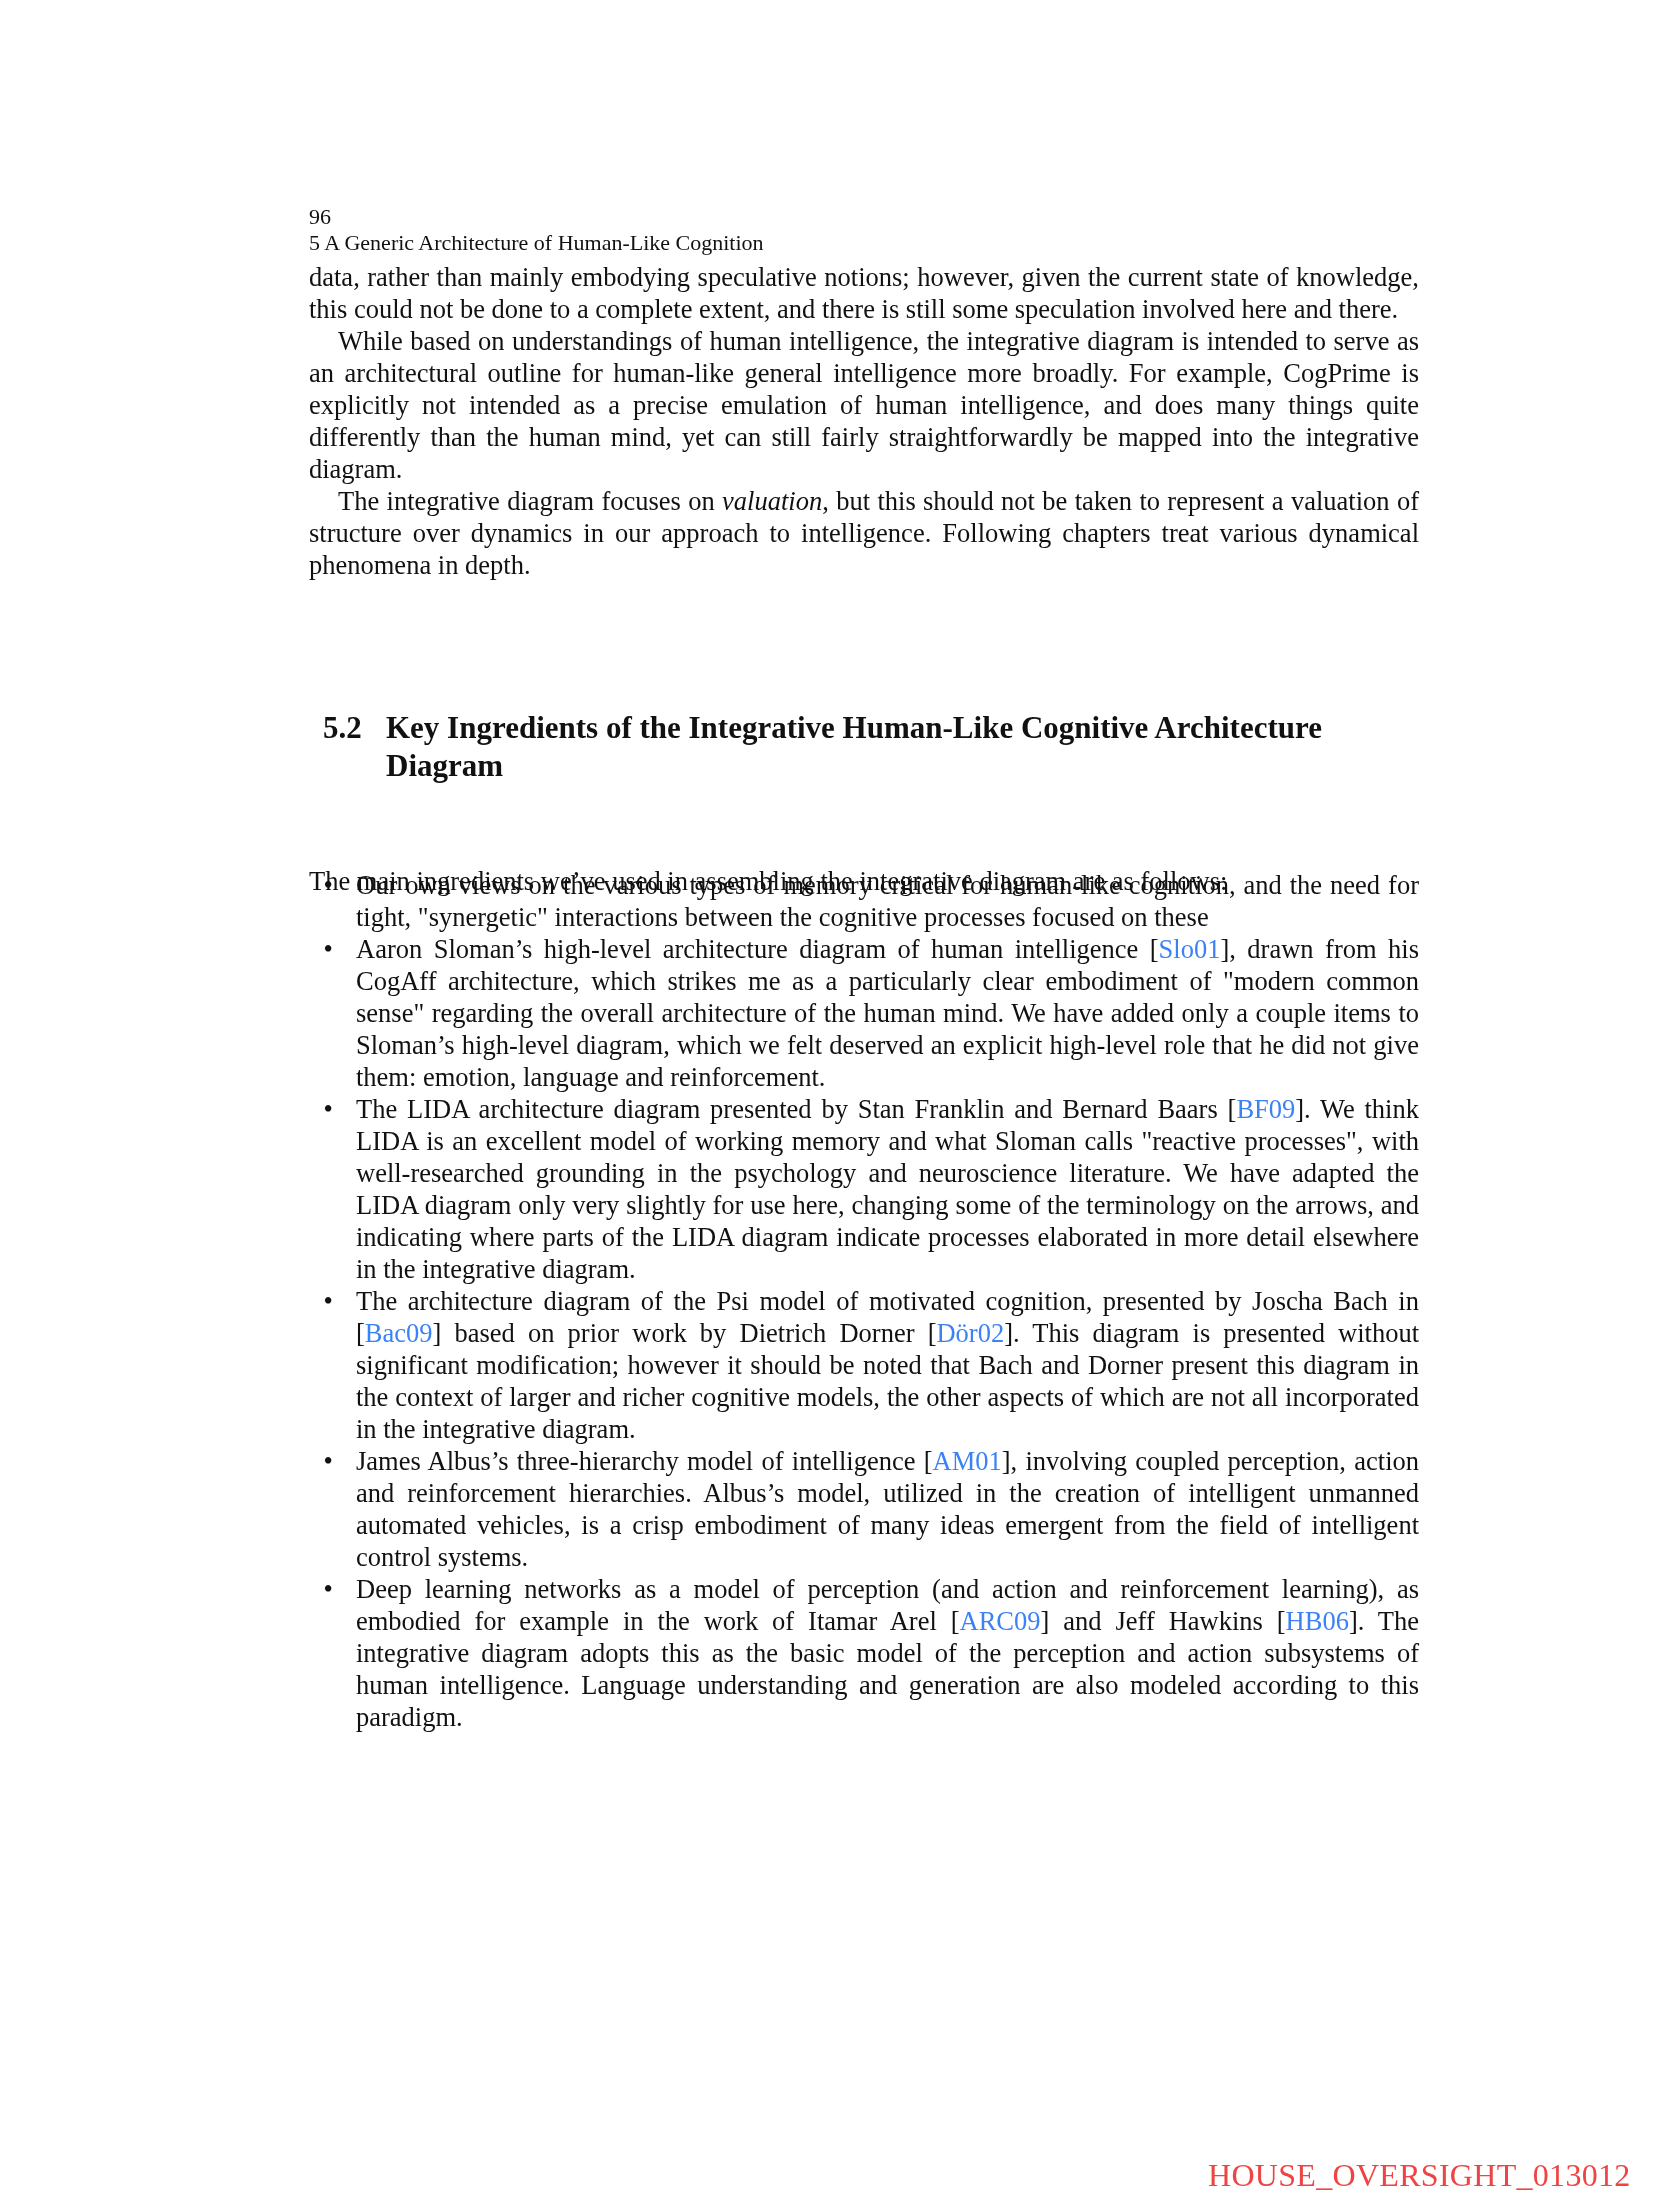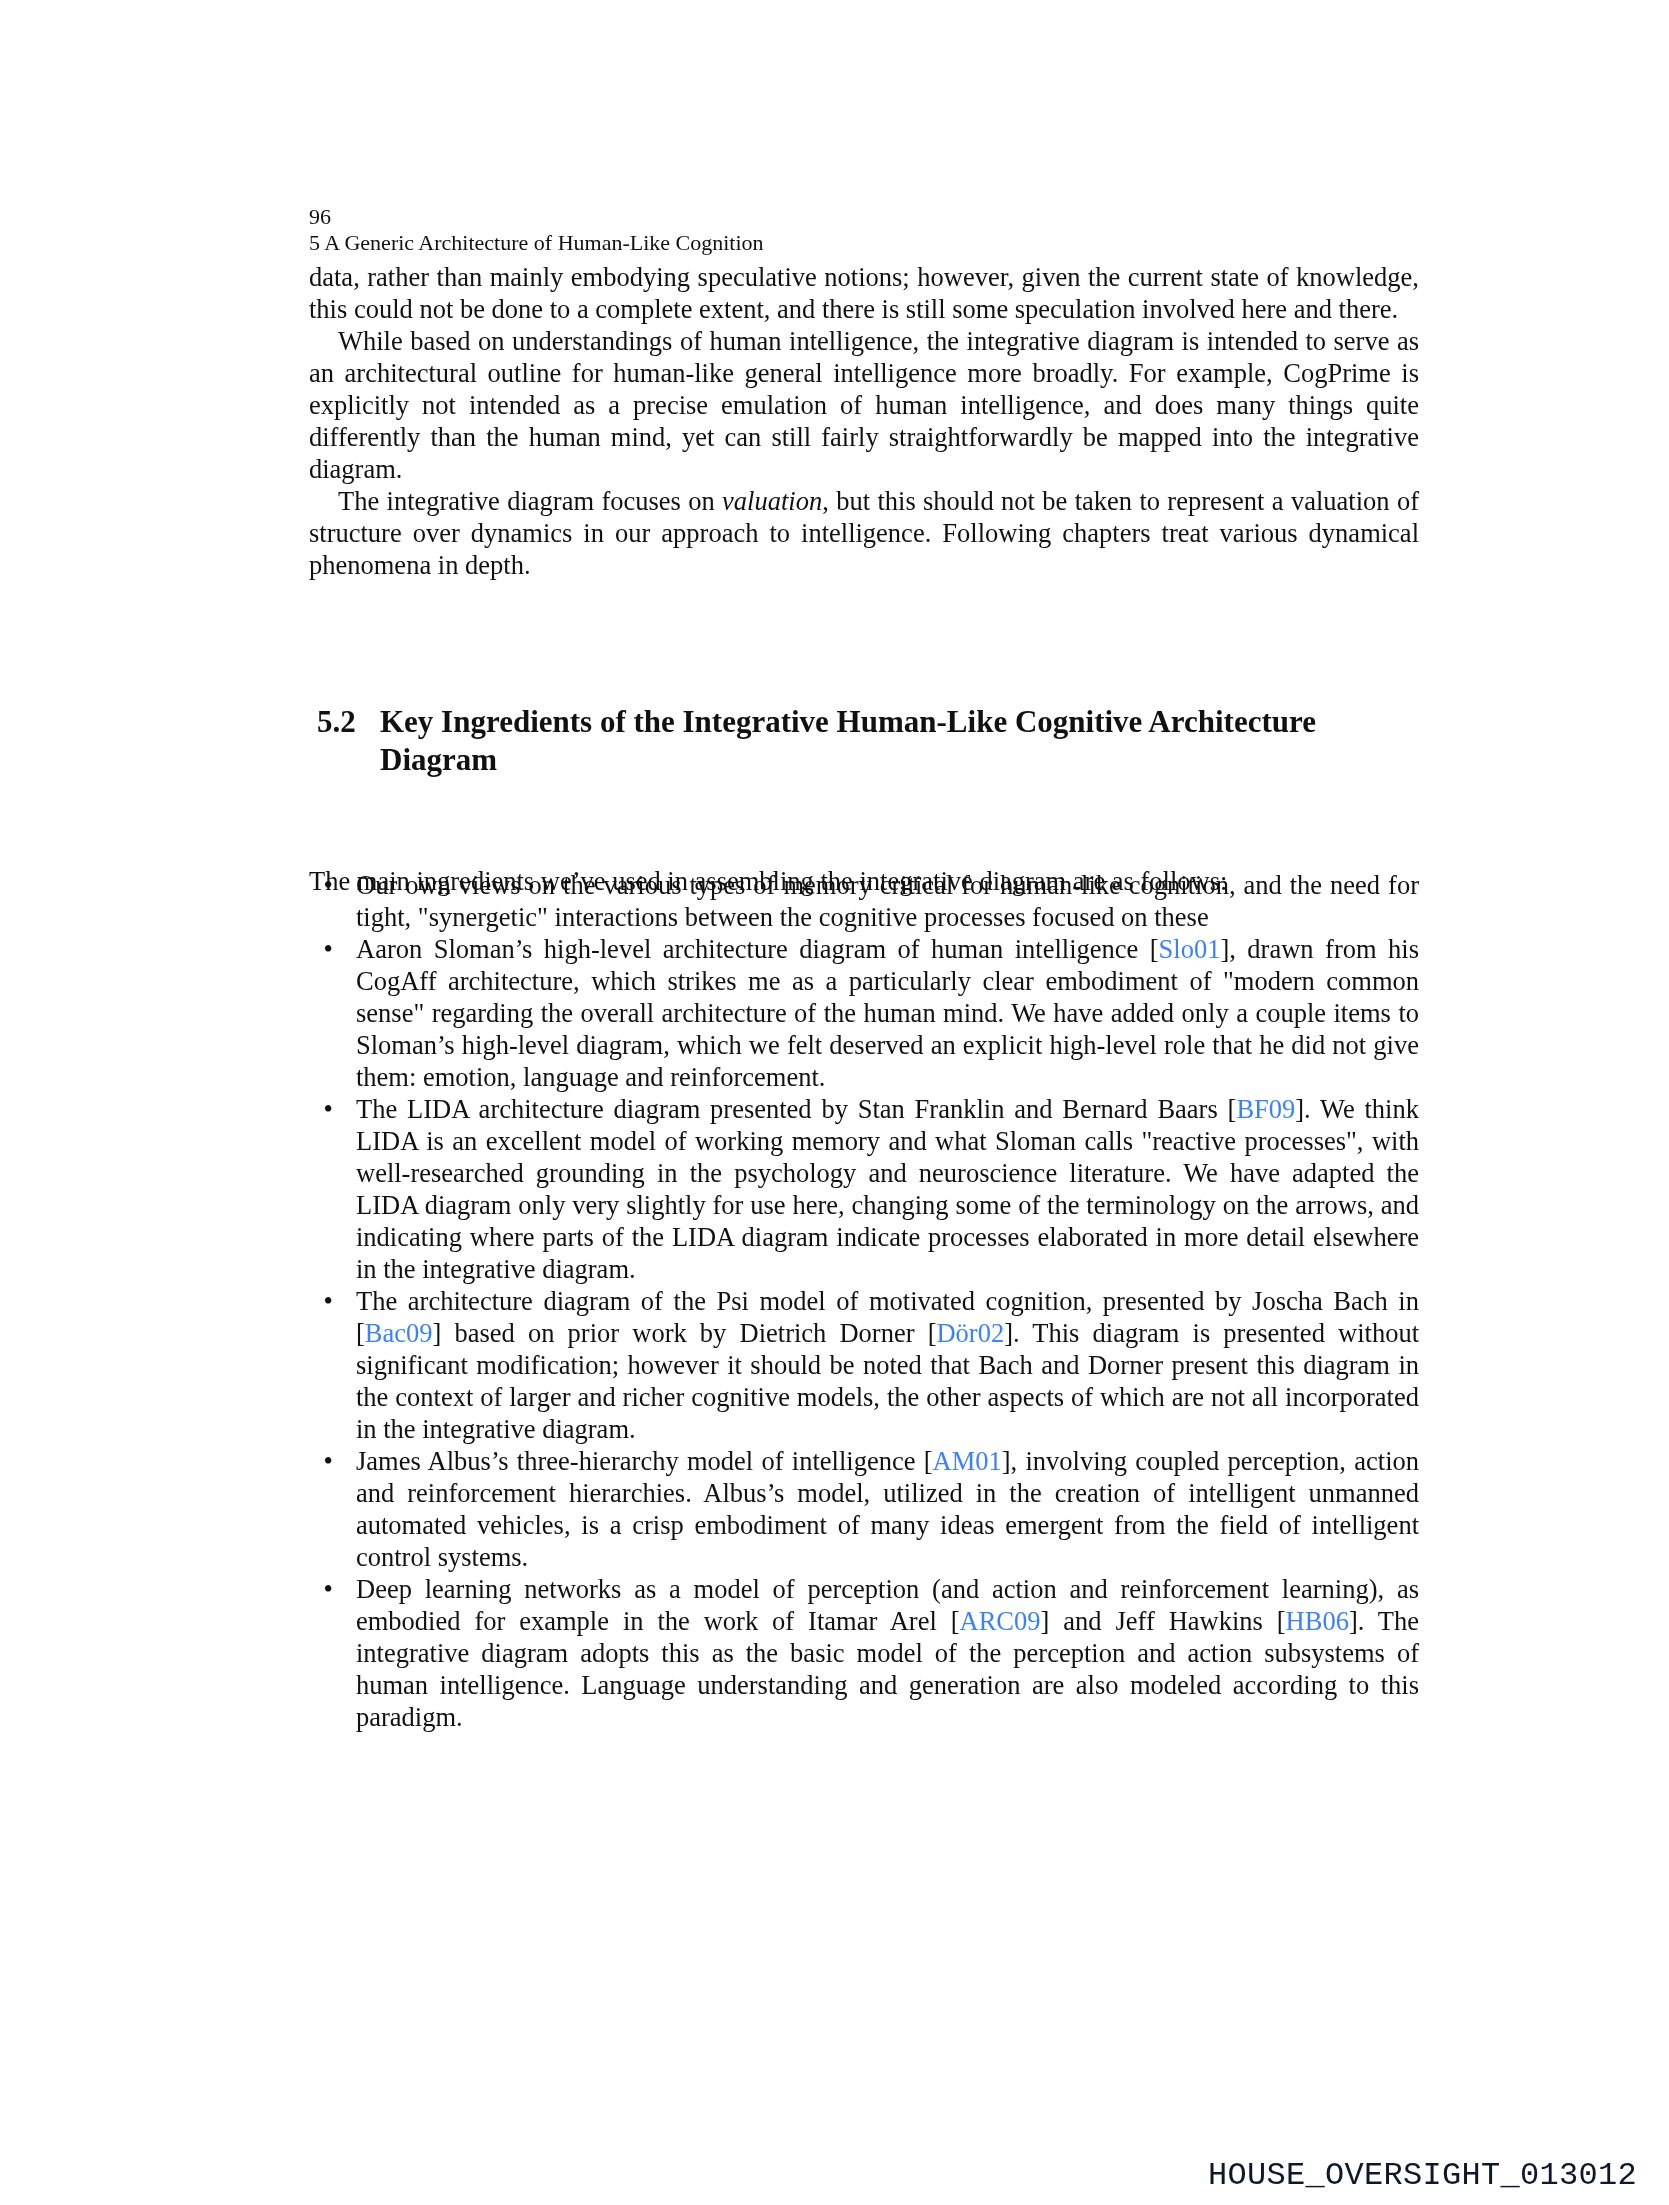--- a/index.html
+++ b/index.html
@@ -9,39 +9,39 @@
   .body-text { position: absolute; top: 261px; left: 0; width: 1110px; font-size: 26.5px; line-height: 32px; text-align: justify; }
   .body-text p { margin: 0; }
   .body-text p.indent { text-indent: 29px; }
   .section-heading { position: absolute; top: 695px; left: 0; width: 1110px; font-size: 31px; line-height: 38px; font-weight: bold; display: flex; }
   .section-heading .num { width: 63px; flex: none; }
   .intro { position: absolute; top: 865px; left: 0; width: 1110px; font-size: 26.5px; line-height: 32px; }
   .bullets { position: absolute; top: 869px; left: 0; width: 1110px; font-size: 26.5px; line-height: 32px; margin: 0; padding: 0; list-style: none; }
   .bullets li { position: relative; padding-left: 47px; text-align: justify; }
   .bullets li .bullet { position: absolute; left: 14.4px; top: 0; }
   .cite { color: #3b82f6; }
-  .footer { position: absolute; left: 1208px; top: 2157px; font-family: Liberation Mono, monospace; font-size: 32px; color: #0f172a; letter-spacing: 0.3px; }
+  .footer { position: absolute; left: 1208px; top: 2157px; font-family: Liberation Serif, serif; font-size: 32px; color: #ef4444; letter-spacing: 0.3px; }
 </style>
 </head>
 <body>
 
 <div class="page">
 
   <div class="running-head">
     <span>96</span>
     <span>5  A Generic Architecture of Human-Like Cognition</span>
   </div>
 
   <div class="body-text">
     <p>data, rather than mainly embodying speculative notions; however, given the current state of knowledge, this could not be done to a complete extent, and there is still some speculation involved here and there.</p>
     <p class="indent">While based on understandings of human intelligence, the integrative diagram is intended to serve as an architectural outline for human-like general intelligence more broadly. For example, CogPrime is explicitly not intended as a precise emulation of human intelligence, and does many things quite differently than the human mind, yet can still fairly straightforwardly be mapped into the integrative diagram.</p>
     <p class="indent"><span>The integrative diagram focuses on </span><em>valuation</em><span>, but this should not be taken to represent a valuation of structure over dynamics in our approach to intelligence. Following chapters treat various dynamical phenomena in depth.</span></p>
   </div>
 
-  <h2 class="section-heading" style="margin:8px;">
+  <h2 class="section-heading" style="margin:14px;">
     <span class="num">5.2</span>
     <span>Key Ingredients of the Integrative Human-Like Cognitive Architecture Diagram</span>
   </h2>
 
   <div class="intro">The main ingredients we’ve used in assembling the integrative diagram are as follows:</div>
 
   <ul class="bullets">
     <li>
       <span class="bullet">•</span>
       <span>Our own views on the various types of memory critical for human-like cognition, and the need for tight, "synergetic" interactions between the cognitive processes focused on these</span>

